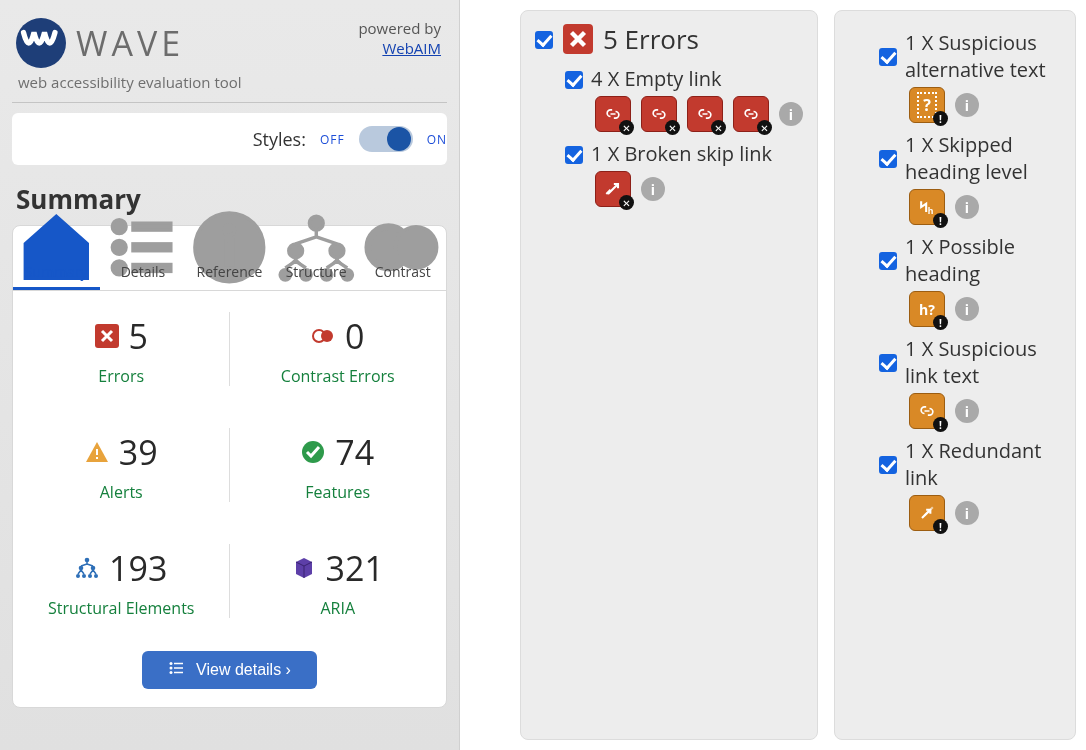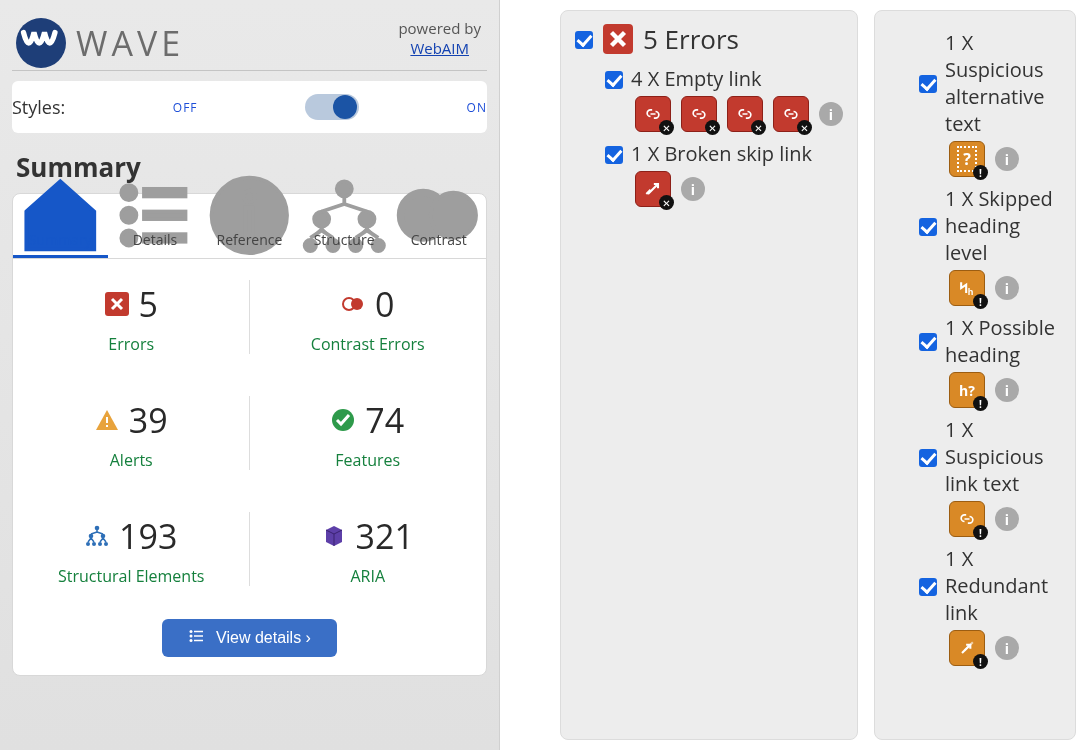--- a/index.html
+++ b/index.html
@@ -7,41 +7,41 @@
     font-family: "Open Sans","Segoe UI", Arial, sans-serif;
     background: #ffffff;
     color: #333;
     width: 1086px;
     height: 750px;
     overflow: hidden;
     display: flex;
   }
   
   .left {
-    width: 500px;
+    width: 460px;
     height: 100%;
     background: linear-gradient(#e9e9e9,#e0e0e0);
     padding: 14px 12px 10px 12px;
     border-right: 1px solid #d0d0d0;
   }
   .header-row { display:flex; justify-content:space-between; align-items:flex-start; padding:4px 6px 0 4px;}
   .logo-block { display:flex; align-items:center; gap:10px;}
   .wave-logo-icon {
     width:50px;height:50px;border-radius:50%;background:#1e3e78;
     display:flex;align-items:center;justify-content:center;flex:none;
   }
   .wave-logo-icon svg{width:42px;height:42px;}
   .wave-title { font-size:34px; letter-spacing:4px; font-weight:400;color:#6c6c6c; }
-  .powered { text-align:center; font-size:15px; color:#555;}
+  .powered { text-align:right; font-size:15px; color:#555;}
   .powered a { color:#1342b1; text-decoration:underline; cursor:pointer;}
   .subtitle { color:#6f6f6f; font-size:15px; padding:4px 6px 8px 6px;}
   .hr1 { border:none; border-top:1px solid #c4c4c4; margin:2px 0 10px 0;}
   .styles-bar {
     background:#fff; border-radius:6px;height:52px;
-    display:flex;align-items:center;justify-content:space-between;gap:14px;
+    display:flex;align-items:center;justify-content:flex-end;gap:14px;
     font-size:18px;
   }
   .styles-bar .lbl{font-weight:400;}
   .onoff{font-size:12px;letter-spacing:1px;color:#1d4ed8;}
   .toggle{
     width:54px;height:26px;background:#b9c9dd;border-radius:20px;position:relative;cursor:pointer;
   }
   .toggle .knob{
     position:absolute;top:1px;right:2px;width:24px;height:24px;border-radius:50%;
     background:#1b54a5;
@@ -139,20 +139,21 @@
             <path d="M4 12 Q10 36 16 12 Q22 36 28 12 Q34 36 40 12" fill="none" stroke="#fff" stroke-width="6" stroke-linecap="round"></path>
           </svg>
       </span>
       <span class="wave-title">WAVE</span>
     </div>
     <div class="powered">
       <div>powered by</div>
       <a>WebAIM</a>
     </div>
   </div>
+  <div class="subtitle">web accessibility evaluation tool</div>
   <hr class="hr1">
 
   <div class="styles-bar">
     <span class="lbl">Styles:</span>
     <span class="onoff">OFF</span>
     <span class="toggle">
         <span class="knob"></span>
       </span>
     <span class="onoff">ON</span>
   </div>

